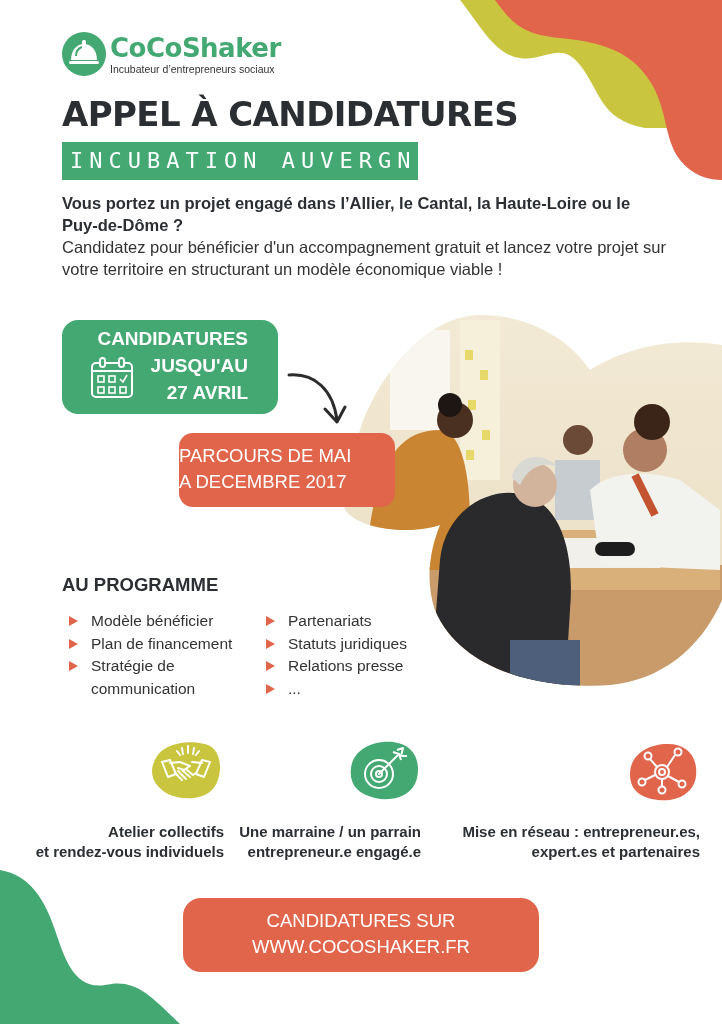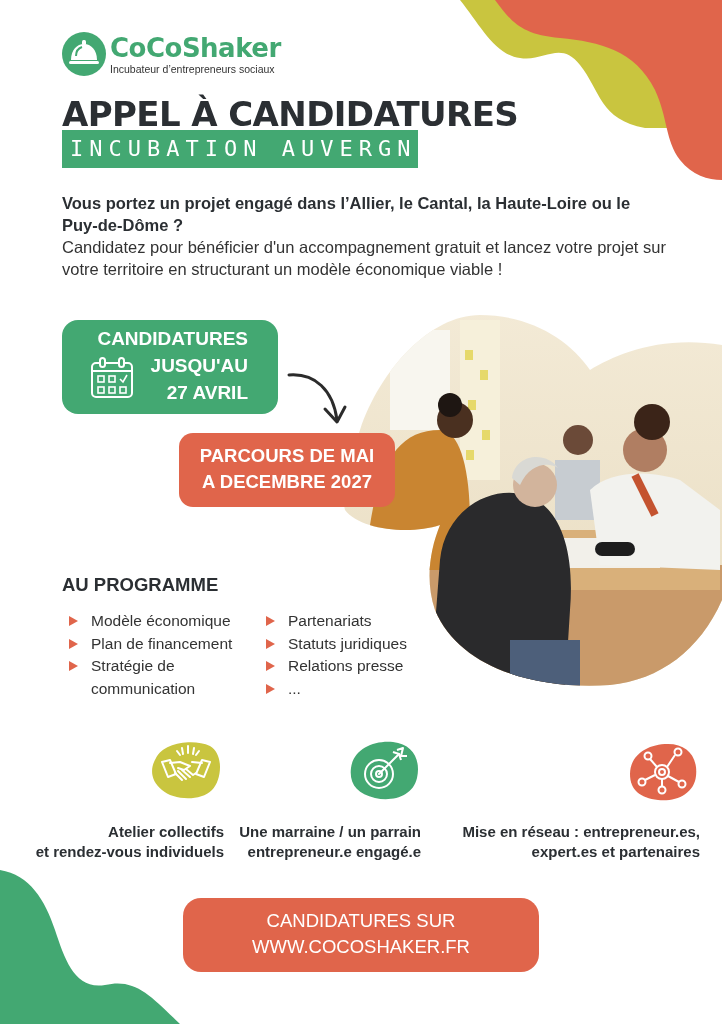--- a/index.html
+++ b/index.html
@@ -9,36 +9,36 @@
   .blob { position: absolute; }
 
   
   .logo { position: absolute; left: 62px; top: 32px; display: flex; align-items: center; }
   .logo-mark { width: 44px; height: 44px; }
   .logo-text { margin-left: 4px; }
   .logo-name { font-family: "DejaVu Sans", sans-serif; font-weight: bold; font-size: 26px; color: #43a872; letter-spacing: -0.5px; line-height: 28px; }
   .logo-tag { font-size: 10.5px; color: #333; margin-top: 1px; }
 
   .main-title { position: absolute; left: 62px; top: 94px; font-family: "DejaVu Sans", sans-serif; font-weight: bold; font-size: 34px; color: #2b2f33; letter-spacing: -0.6px; }
-  .sub-banner { position: absolute; left: 62px; top: 130px; width: 356px; height: 38px; background: #43a872; color: #ffffff; font-family: "DejaVu Sans Mono", monospace; font-size: 22px; letter-spacing: 6px; padding-left: 8px; line-height: 38px; white-space: nowrap; }
+  .sub-banner { position: absolute; left: 62px; top: 142px; width: 356px; height: 38px; background: #43a872; color: #ffffff; font-family: "DejaVu Sans Mono", monospace; font-size: 22px; letter-spacing: 6px; padding-left: 8px; line-height: 38px; white-space: nowrap; }
 
   .intro-q { position: absolute; left: 62px; top: 192px; width: 600px; font-weight: bold; font-size: 16.5px; line-height: 22px; color: #2b2f33; }
   .intro-p { position: absolute; left: 62px; top: 236px; width: 620px; font-size: 16.5px; line-height: 22px; color: #333; }
 
   .photo { position: absolute; left: 340px; top: 310px; width: 382px; height: 380px; }
 
   .deadline { position: absolute; left: 62px; top: 320px; width: 216px; height: 94px; background: #43a872; border-radius: 16px; color: #fff; }
   .deadline .l1 { position: absolute; right: 30px; top: 8px; font-weight: bold; font-size: 19px; }
   .deadline .l2 { position: absolute; right: 30px; top: 35px; font-weight: bold; font-size: 19px; }
   .deadline .l3 { position: absolute; right: 30px; top: 62px; font-weight: bold; font-size: 19px; margin-left: 8px; }
   .cal-icon { position: absolute; left: 28px; top: 36px; width: 44px; height: 44px; }
 
   .arrow { position: absolute; left: 285px; top: 365px; width: 70px; height: 60px; }
 
-  .parcours { position: absolute; left: 179px; top: 433px; width: 216px; height: 74px; background: #e0654b; border-radius: 14px; color: #fff; text-align: center; font-weight: bold; font-size: 18.5px; line-height: 26px; padding-top: 10px; }
+  .parcours { position: absolute; left: 179px; top: 433px; width: 216px; height: 74px; background: #e0654b; border-radius: 14px; color: #fff; text-align: left; font-weight: normal; font-size: 18.5px; line-height: 26px; padding-top: 10px; }
 
   .prog-title { position: absolute; left: 62px; top: 574px; font-weight: bold; font-size: 18.5px; color: #2b2f33; }
   .prog-col { position: absolute; top: 610px; list-style: none; font-size: 15.5px; line-height: 22.5px; color: #333; }
   .prog-col li { position: relative; padding-left: 28px; }
   .prog-col li::before { content: ""; position: absolute; left: 6px; top: 6px; border-left: 9px solid #e0654b; border-top: 5px solid transparent; border-bottom: 5px solid transparent; }
   .prog-col.c1 { left: 63px; }
   .prog-col.c2 { left: 260px; }
 
   .feature { position: absolute; top: 738px; text-align: right; }
   .feature .fblob { width: 76px; height: 64px; margin: 0 auto; }
@@ -145,26 +145,26 @@
   <div class="l3">27 AVRIL</div>
 </div>
 
 <svg class="arrow" viewBox="0 0 70 60">
   <path d="M4 10 C30 8 48 25 52 55" fill="none" stroke="#2b2b2b" stroke-width="3" stroke-linecap="round"></path>
   <path d="M40 44 L52 57 L60 42" fill="none" stroke="#2b2b2b" stroke-width="3" stroke-linecap="round" stroke-linejoin="round"></path>
 </svg>
 
 <div class="parcours">
   <div>PARCOURS DE MAI</div>
-  <div>A DECEMBRE 2027</div>
+  <div>A DECEMBRE 2017</div>
 </div>
 
 <h2 class="prog-title">AU PROGRAMME</h2>
 <ul class="prog-col c1">
-  <li>Modèle économique</li>
+  <li>Modèle bénéficier</li>
   <li>Plan de financement</li>
   <li style="width:160px;">Stratégie de communication</li>
 </ul>
 <ul class="prog-col c2">
   <li>Partenariats</li>
   <li>Statuts juridiques</li>
   <li>Relations presse</li>
   <li>...</li>
 </ul>
 

